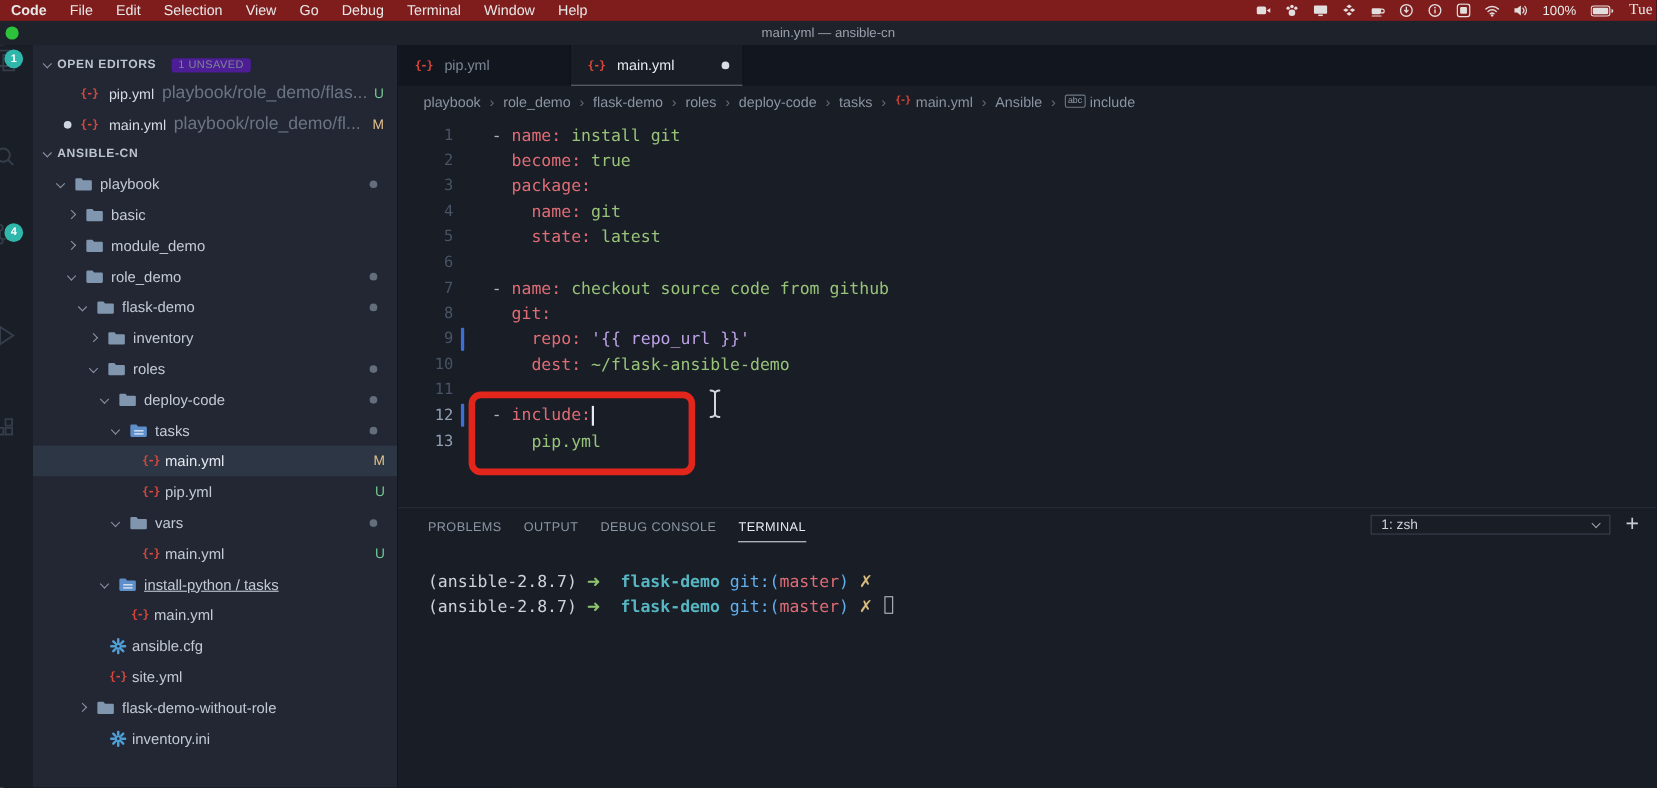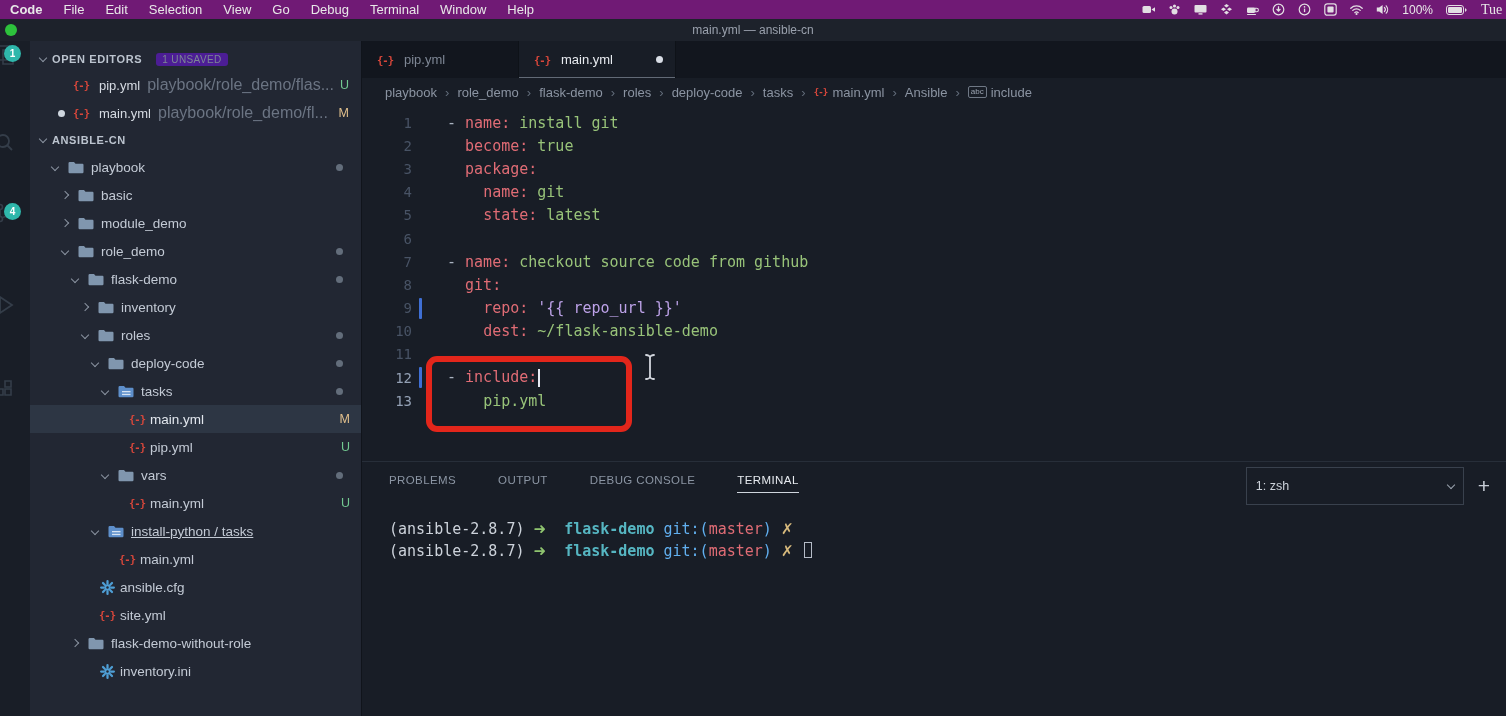--- a/index.html
+++ b/index.html
@@ -4,21 +4,21 @@
 <style>
   * { box-sizing: border-box; }
   html,body { margin:0; padding:0; }
   body {
     width:1506px; height:716px; overflow:hidden;
     background:#181d26; font-family:"Liberation Sans", sans-serif;
   }
   .app { position:relative; width:1506px; height:716px; overflow:hidden; }
 
   
-  .menubar { height:19px; background:#701a75; display:flex; align-items:center;
+  .menubar { height:19px; background:#7f1d1d; display:flex; align-items:center;
              color:#e8e8e8; font-size:13px; position:relative; z-index:9; }
   .mb-app { font-weight:700; margin-left:10px; }
   .mb-items { display:flex; gap:21px; margin-left:21px; }
   .mb-status { position:absolute; right:0; top:0; height:19px; display:flex; align-items:center; gap:13px; padding-right:2px; }
   .mb-status svg { display:block; opacity:.95; }
   .mb-batt { font-size:12px; }
   .mb-day { font-size:14px; width:26px; overflow:hidden; white-space:nowrap; margin-right:-3px;font-family:Liberation Serif, serif; }
 
   
   .titlebar { height:22px; background:#1d222b; position:relative; display:flex;
@@ -104,26 +104,26 @@
   .tk-val { color:var(--yaml-value); }
   .tk-jinja { color:var(--yaml-jinja); }
   .caret { display:inline-block; width:2px; height:18px; background:#e6eaf2; vertical-align:middle; margin-left:1px; }
   .annotation { position:absolute; left:64px; top:250px; width:206px; height:76px;
                 border:6px solid var(--annotation-red); border-radius:11px; pointer-events:none; z-index:4; }
   .ibeam { position:absolute; left:281px; top:247px; z-index:4; }
 
   
   .panel { flex:1; border-top:1px solid #272e39; display:flex; flex-direction:column; min-height:0; }
   .panel-header { height:35px; display:flex; align-items:center; padding-left:27px; position:relative; flex:none; }
-  .p-tabs { display:flex; gap:42px; }
+  .p-tabs { display:flex; gap:20px; }
   .p-tab { font-size:11.5px; letter-spacing:.4px; color:#8b95a3; height:35px; display:flex; align-items:center; position:relative; }
   .p-tab.active { color:#e6eaef; }
   .p-tab.active::after { content:""; position:absolute; bottom:4px; left:0; right:0; height:1.5px; background:#cfd5dd; }
   .panel-right { position:absolute; right:16px; top:5px; display:flex; align-items:center; gap:14px; }
-  .shell-select { width:218px; height:38px; border:1px solid #39414d; display:flex; align-items:center;
+  .shell-select { width:218px; height:18px; border:1px solid #39414d; display:flex; align-items:center;
                   justify-content:space-between; padding:0 9px; font-size:12.5px; color:#ccd2da; }
   .shell-select .chev { border-color:#9aa3af; }
   .plus { font-size:21px; color:#c6ccd5; font-weight:300; line-height:20px; }
   .plus::before { content:"+"; }
 
   .terminal { padding:22px 0 0 27px; font-family:"DejaVu Sans Mono", "Liberation Mono", monospace;
               font-size:15px; line-height:21.8px; color:#ccd2da; }
   .tm-line { white-space:pre; }
   .tm-w { color:#ccd2da; }
   .tm-g { color:var(--term-green); font-weight:700; font-family:"DejaVu Sans", sans-serif; }

